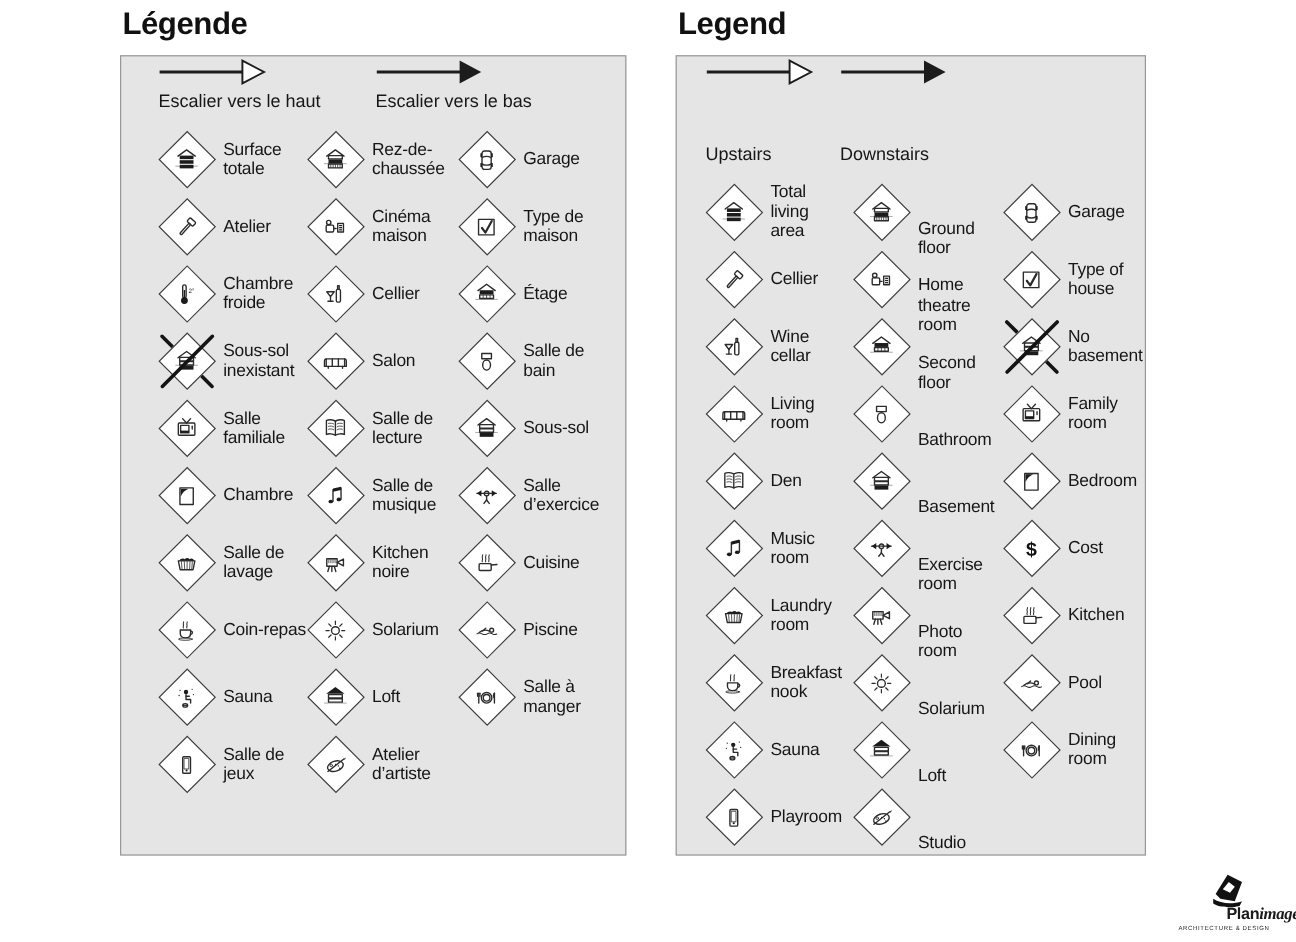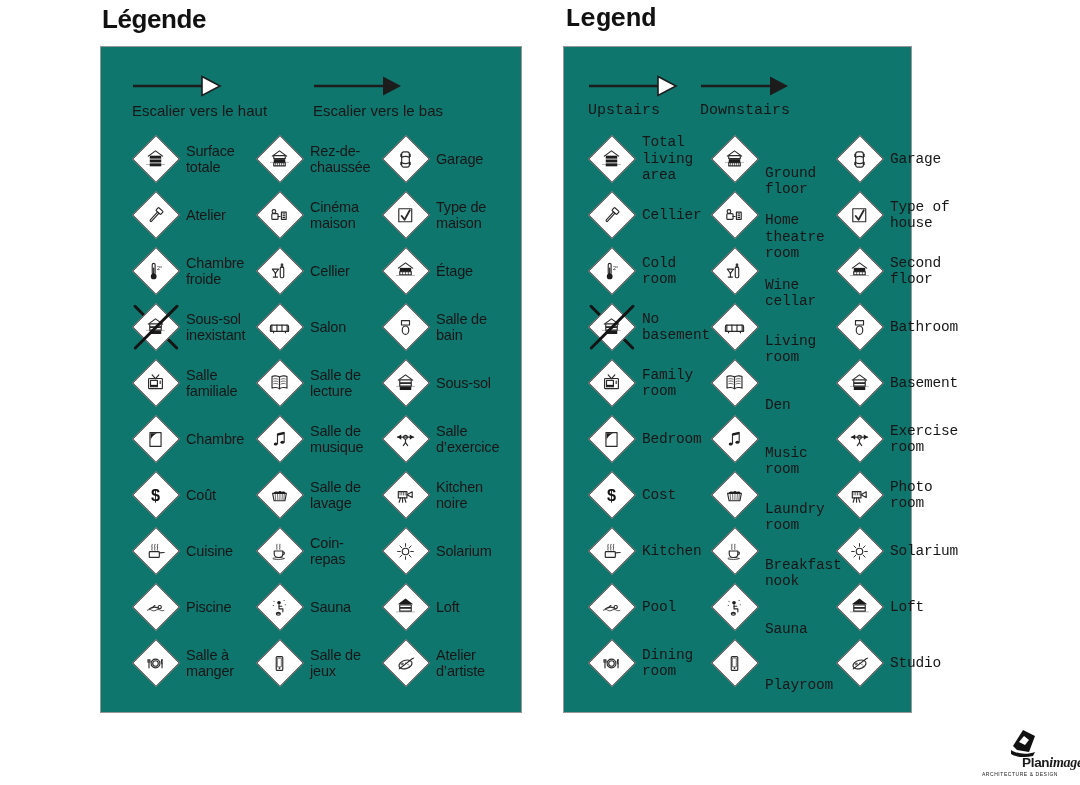--- a/index.html
+++ b/index.html
@@ -2,35 +2,35 @@
 <html><head>
 <meta charset="utf-8">
 <style>
   html,body{margin:0;padding:0;background:#fff;}
   body{width:1080px;height:785px;position:relative;overflow:hidden;
        font-family:"Liberation Sans",sans-serif;color:#1a1a1a;}
   .stage{position:absolute;inset:0;}
 
   .panel{position:absolute;top:4px;}
   .p-fr{left:100px;width:422px;}
-  .p-en{left:563px;width:349px;font-family:Liberation Mono, monospace;}
+  .p-en{left:563px;width:392px;}
 
   .panel-title{margin:0 0 12px 2px;font-size:26px;font-weight:bold;
                letter-spacing:-0.4px;line-height:30px;color:#111;}
 
-  .panel-box{border:1px solid #979797;background:#0f766e;box-sizing:border-box;
-             height:667px;padding-top:26px;}
+  .panel-box{border:1px solid #979797;background:#e5e5e5;box-sizing:border-box;
+             height:667px;}
   .p-fr .panel-box{padding-left:31px;}
   .p-en .panel-box{padding-left:24px;}
 
   
   .arrows-row{display:flex;margin-bottom:12px;}
   .arrow-block{display:flex;flex-direction:column;}
   .p-fr .arrow-block{width:181px;}
-  .p-en .arrow-block{width:112px;}
+  .p-en .arrow-block{width:112px;gap:44px;}
   .arrow-svg{display:block;margin-bottom:3px;}
   .arrow-svg .shaft{stroke:#1c1c1c;stroke-width:2.4;}
   .arrow-block.hollow .tip{fill:#fff;stroke:#1c1c1c;stroke-width:1.6;}
   .arrow-block.filled .tip{fill:#1c1c1c;stroke:none;}
   .arrow-label{font-size:15px;white-space:nowrap;color:#161616;}
 
   
   .grid{display:grid;grid-auto-rows:56px;align-items:center;}
   .p-fr .grid{grid-template-columns:124px 126px 1fr;}
   .p-en .grid{grid-template-columns:123px 125px 1fr;}
@@ -510,29 +510,20 @@
   <div class="legend-item">
     <div class="diamond-wrap">
       <span class="diamond"></span>
       <svg class="glyph" viewBox="0 0 24 24">
                 <use href="#sym-exercise-room"></use>
               </svg>
     </div>
     <div class="item-label">Salle d’exercice</div>
   </div>
 
-  <div class="legend-item">
-    <div class="diamond-wrap">
-      <span class="diamond"></span>
-      <svg class="glyph" viewBox="0 0 24 24">
-                <use href="#sym-cost"></use>
-              </svg>
-    </div>
-    <div class="item-label">Coût</div>
-  </div>
 
   <div class="legend-item">
     <div class="diamond-wrap">
       <span class="diamond"></span>
       <svg class="glyph" viewBox="0 0 24 24">
                 <use href="#sym-laundry-room"></use>
               </svg>
     </div>
     <div class="item-label">Salle de lavage</div>
   </div>
@@ -714,29 +705,20 @@
   <div class="legend-item">
     <div class="diamond-wrap">
       <span class="diamond"></span>
       <svg class="glyph" viewBox="0 0 24 24">
                 <use href="#sym-house-type"></use>
               </svg>
     </div>
     <div class="item-label">Type of house</div>
   </div>
 
-  <div class="legend-item">
-    <div class="diamond-wrap">
-      <span class="diamond"></span>
-      <svg class="glyph" viewBox="0 0 24 24">
-                <use href="#sym-cold-room"></use>
-              </svg>
-    </div>
-    <div class="item-label">Cold room</div>
-  </div>
 
   <div class="legend-item">
     <div class="diamond-wrap">
       <span class="diamond"></span>
       <svg class="glyph" viewBox="0 0 24 24">
                 <use href="#sym-wine-cellar"></use>
               </svg>
     </div>
     <div class="item-label">Wine cellar</div>
   </div>

